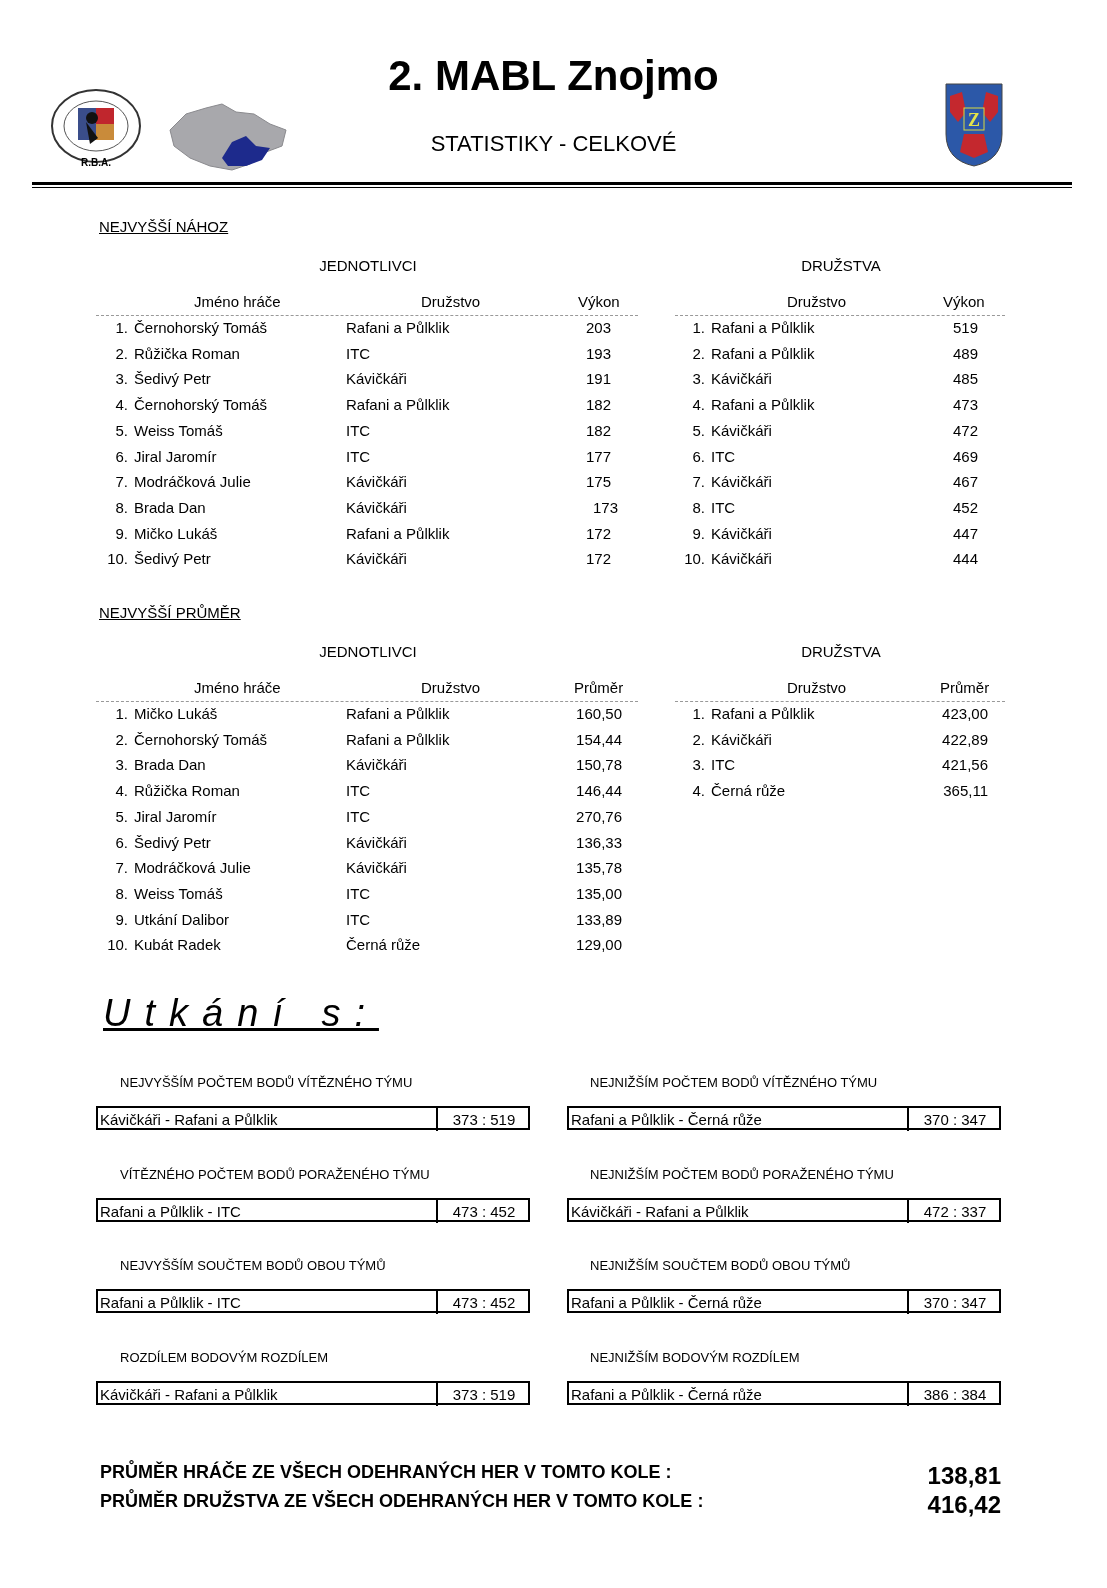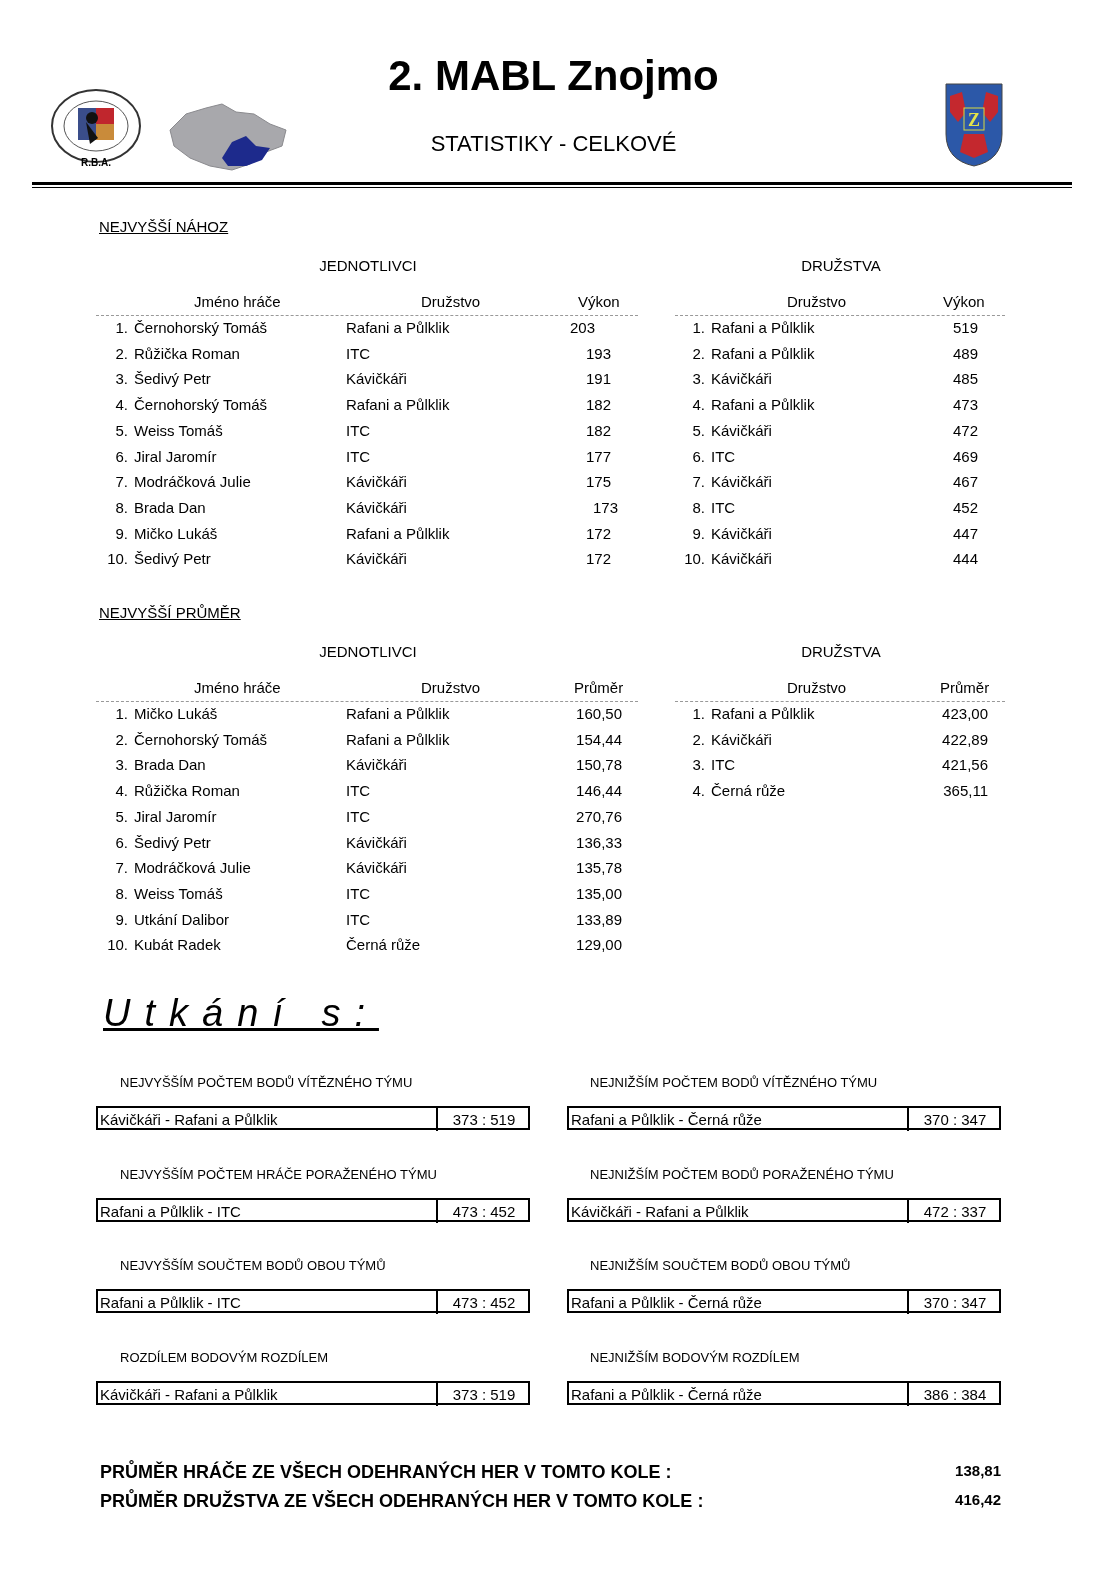--- a/index.html
+++ b/index.html
@@ -33,21 +33,21 @@
             letter-spacing: 14px; text-decoration: underline; }
   .m-label { position: absolute; font-size: 13px; }
   .m-box { position: absolute; height: 24px; border: 2px solid #000; width: 434px;
            box-sizing: border-box; font-size: 15px; }
   .m-box .teams { position: absolute; left: 2px; top: 3px; white-space: nowrap; }
   .m-box .score { position: absolute; left: 338px; top: 0; width: 92px; height: 20px;
                   border-left: 2px solid #000; text-align: center; padding-top: 3px; }
 
   
   .foot { position: absolute; left: 100px; font-size: 18px; font-weight: bold; }
-  .foot-val { position: absolute; right: 106px; font-size: 15px; font-weight: bold; text-align: right; }
+  .foot-val { position: absolute; right: 106px; font-size: 24px; font-weight: bold; text-align: right; }
 </style>
 </head>
 <body>
 
 <div class="logo-rba">
   <svg width="100" height="82" viewBox="0 0 100 82">
     <ellipse cx="50" cy="38" rx="44" ry="36" fill="#fff" stroke="#333" stroke-width="2"></ellipse>
     <ellipse cx="50" cy="38" rx="32" ry="25" fill="none" stroke="#555" stroke-width="1"></ellipse>
     <rect x="32" y="20" width="18" height="32" fill="#3a4d8a"></rect>
     <rect x="50" y="20" width="18" height="16" fill="#c0262d"></rect>
@@ -90,21 +90,21 @@
 <div class="tbl-head" style="left:675px;width:330px;top:293px">
   <span style="left:112px">Družstvo</span>
   <span style="left:268px">Výkon</span>
 </div>
 
 <div id="ht-ind">
     <div class="row" style="left:96px;width:542px;top:319px">
       <span class="rank" style="left:2px">1.</span>
       <span style="left:38px">Černohorský Tomáš</span>
       <span style="left:250px">Rafani a Půlklik</span>
-      <span style="right:43px;text-align:center">203</span>
+      <span style="right:27px;text-align:center">203</span>
     </div>
     <div class="row" style="left:96px;width:542px;top:344.7px">
       <span class="rank" style="left:2px">2.</span>
       <span style="left:38px">Růžička Roman</span>
       <span style="left:250px">ITC</span>
       <span style="right:27px;text-align:right">193</span>
     </div>
     <div class="row" style="left:96px;width:542px;top:370.4px">
       <span class="rank" style="left:2px">3.</span>
       <span style="left:38px">Šedivý Petr</span>
@@ -306,21 +306,21 @@
     </div>
   </div>
 
 <div class="utkani">Utkání s:</div>
 <div id="matches">
     <div class="m-label" style="left:120px;top:1075px">NEJVYŠŠÍM POČTEM BODŮ VÍTĚZNÉHO TÝMU</div>
     <div class="m-box" style="left:96px;top:1106px">
       <span class="teams">Kávičkáři - Rafani a Půlklik</span>
       <span class="score">373 : 519</span>
     </div>
-    <div class="m-label" style="left:120px;top:1167px">NEJVYŠŠÍM POČTEM HRÁČE PORAŽENÉHO TÝMU</div>
+    <div class="m-label" style="left:120px;top:1167px">VÍTĚZNÉHO POČTEM BODŮ PORAŽENÉHO TÝMU</div>
     <div class="m-box" style="left:96px;top:1198px">
       <span class="teams">Rafani a Půlklik - ITC</span>
       <span class="score">473 : 452</span>
     </div>
     <div class="m-label" style="left:120px;top:1258px">NEJVYŠŠÍM SOUČTEM BODŮ OBOU TÝMŮ</div>
     <div class="m-box" style="left:96px;top:1289px">
       <span class="teams">Rafani a Půlklik - ITC</span>
       <span class="score">473 : 452</span>
     </div>
     <div class="m-label" style="left:120px;top:1350px">ROZDÍLEM BODOVÝM ROZDÍLEM</div>

